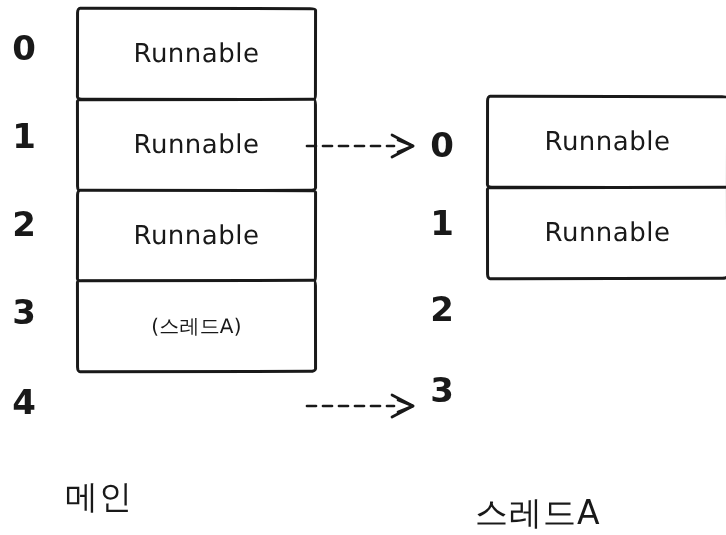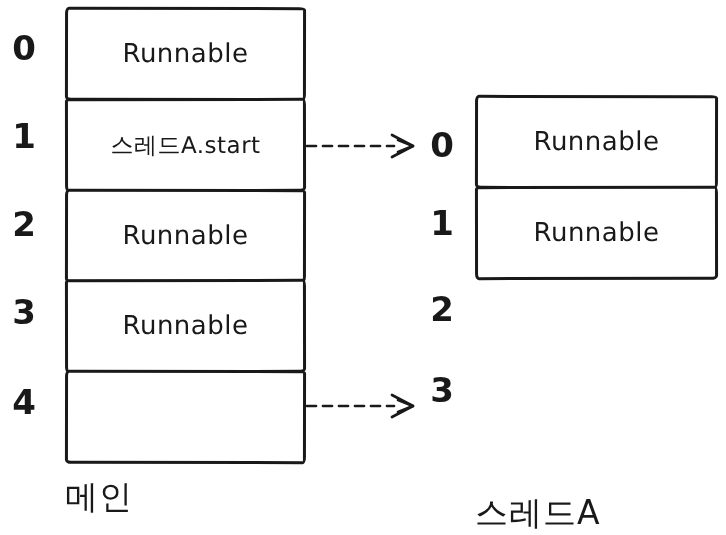--- a/index.html
+++ b/index.html
@@ -5,21 +5,21 @@
   html,body{margin:0;padding:0;background:#ffffff;}
   .canvas{
     position:relative;
     width:726px;height:535px;
     background:#ffffff;
     color:#191919;
     font-family:"DejaVu Sans",sans-serif;
     overflow:hidden;
   }
   
-  .stack{position:absolute;display:flex;flex-direction:column;}
+  .stack{position:absolute;display:flex;flex-direction:column;margin-left:11px;}
   .main-stack{left:65px;top:7px;width:241px;}
   .thread-stack{left:475px;top:95px;width:243px;}
   .cell{
     box-sizing:border-box;
     height:94px;
     border:3.2px solid #191919;
     background:#ffffff;
     display:flex;flex-direction:column;
     align-items:center;justify-content:center;
     font-size:26px;
@@ -70,30 +70,28 @@
   <div class="num main-num n0">0</div>
   <div class="num main-num n1">1</div>
   <div class="num main-num n2">2</div>
   <div class="num main-num n3">3</div>
   <div class="num main-num n4">4</div>
 
   <div class="stack main-stack">
     <div class="cell">
       <span>Runnable</span>
     </div>
-    <div class="cell mid">
-      <span>스레드A.start</span>
-    </div>
     <div class="cell">
       <span>Runnable</span>
     </div>
     <div class="cell">
       <span>Runnable</span>
     </div>
     <div class="cell small">
+      <span>(스레드A)</span>
     </div>
   </div>
   <div class="stack-label main-label">메인</div>
 
   <div class="num thread-num n0">0</div>
   <div class="num thread-num n1">1</div>
   <div class="num thread-num n2">2</div>
   <div class="num thread-num n3">3</div>
 
   <div class="stack thread-stack">

